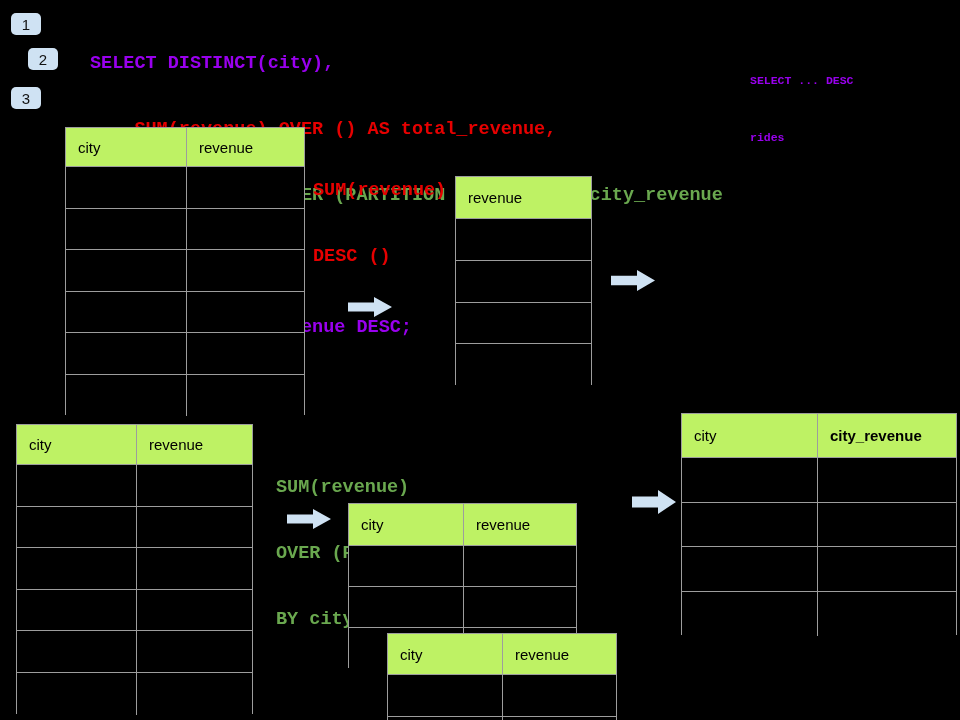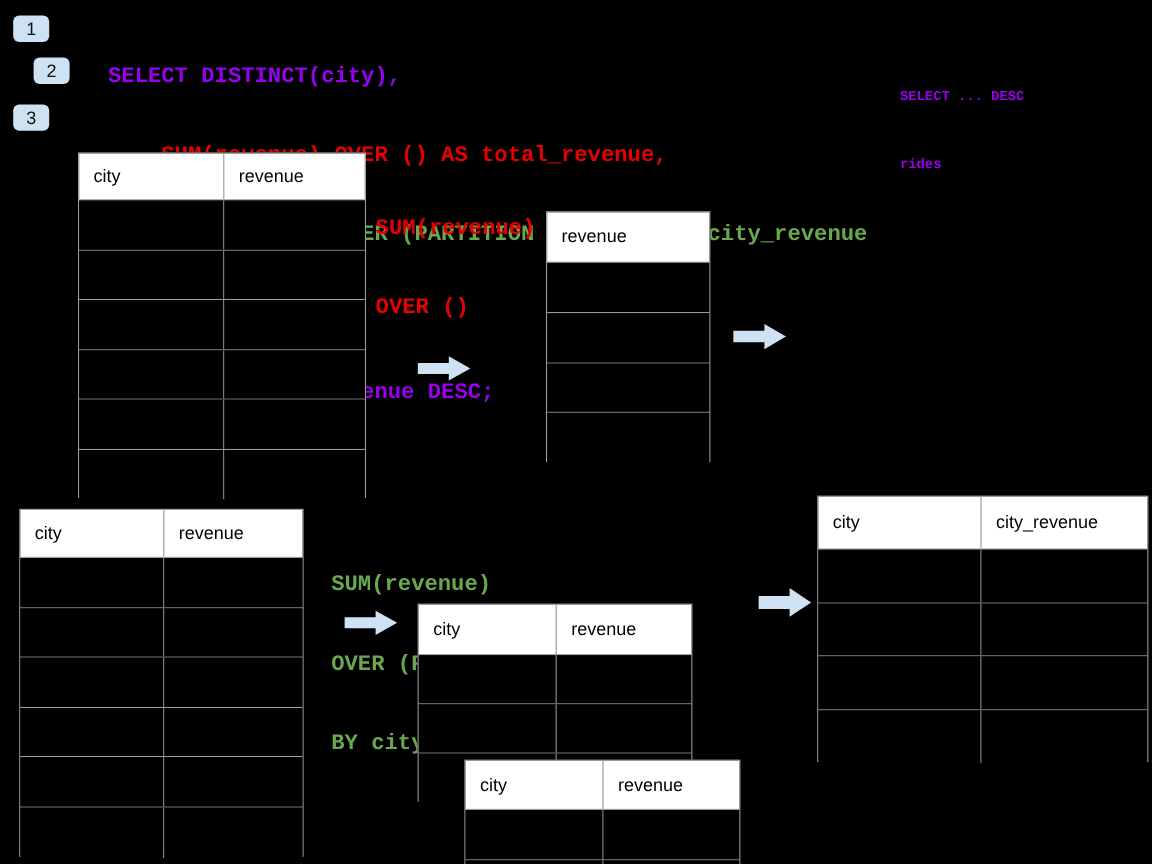--- a/index.html
+++ b/index.html
@@ -20,41 +20,41 @@
   .sql{left:90px;top:9px;font-size:18.5px;line-height:22px;}
   .side-note{left:750px;top:33px;font-size:11.5px;line-height:19px;}
   .label-total{left:313px;top:136px;font-size:18.5px;line-height:22px;}
   .label-partition{left:276px;top:433px;font-size:18.5px;line-height:22px;}
   .c-purple{color:#9900ee;}
   .c-red{color:#e60000;}
   .c-green{color:#6aa84f;}
 
   
   .tbl{position:absolute;background:#000;border:1px solid #9d9d9d;box-sizing:border-box;}
-  .thead{display:flex;background:#ffffff;border-bottom:1px solid #9d9d9d;box-sizing:border-box;}
+  .thead{display:flex;background:#bef264;border-bottom:1px solid #9d9d9d;box-sizing:border-box;}
   .th{display:flex;align-items:center;padding-left:12px;box-sizing:border-box;
       font-size:15px;color:#000;border-right:1px solid #9d9d9d;}
   .th:last-child{border-right:none;}
   .tr{display:flex;border-bottom:1px solid #9d9d9d;box-sizing:border-box;}
   .tr:last-child{border-bottom:none;}
   .td{box-sizing:border-box;border-right:1px solid #9d9d9d;background:#000;}
   .td:last-child{border-right:none;}
 
   .t1{left:65px;top:127px;width:240px;height:288px;}
   .t1 .thead{height:39px;} .t1 .tr{height:41.5px;} .t1 .col1{width:121px;} .t1 .col2{flex:1;}
   .t2{left:455px;top:176px;width:137px;height:209px;}
   .t2 .thead{height:42px;} .t2 .tr{height:41.75px;} .t2 .col1{flex:1;}
   .t3{left:16px;top:424px;width:237px;height:290px;}
   .t3 .thead{height:40px;} .t3 .tr{height:41.6px;} .t3 .col1{width:120px;} .t3 .col2{flex:1;}
   .t4{left:348px;top:503px;width:229px;height:165px;}
   .t4 .thead{height:42px;} .t4 .tr{height:41px;} .t4 .col1{width:115px;} .t4 .col2{flex:1;}
   .t5{left:387px;top:633px;width:230px;height:126px;}
   .t5 .thead{height:41px;} .t5 .tr{height:41.5px;} .t5 .col1{width:115px;} .t5 .col2{flex:1;}
   .t6{left:681px;top:413px;width:276px;height:222px;}
-  .t6 .thead{height:44px;} .t6 .tr{height:44.5px;} .t6 .col1{width:136px;} .t6 .col2{flex:1;}
+  .t6 .thead{height:44px;} .t6 .tr{height:44.5px;} .t6 .col1{width:136px;} .t6 .col2{flex:1;font-weight:bold;}
 
   
   .arrow{position:absolute;}
   .arrow svg{display:block;width:100%;height:100%;}
   .a1{left:348px;top:296px;width:45px;height:22px;}
   .a2{left:611px;top:269px;width:45px;height:23px;}
   .a3{left:287px;top:508px;width:45px;height:22px;}
   .a4{left:632px;top:489px;width:45px;height:26px;}
 </style>
 </head>
@@ -80,21 +80,21 @@
     <div class="c-purple">  ORDER by city_revenue DESC;</div>
   </div>
 
   <div class="code side-note c-purple">
     <div>SELECT ... DESC</div>
     <div>rides</div>
   </div>
 
   <div class="code label-total c-red">
     <div>SUM(revenue)</div>
-    <div>OVER ()</div>
+    <div>DESC ()</div>
   </div>
 
   <div class="code label-partition c-green">
     <div>SUM(revenue)</div>
     <div>OVER (PARTITION</div>
     <div>BY city)</div>
   </div>
 
   <div class="tbl t1">
     <div class="thead">

